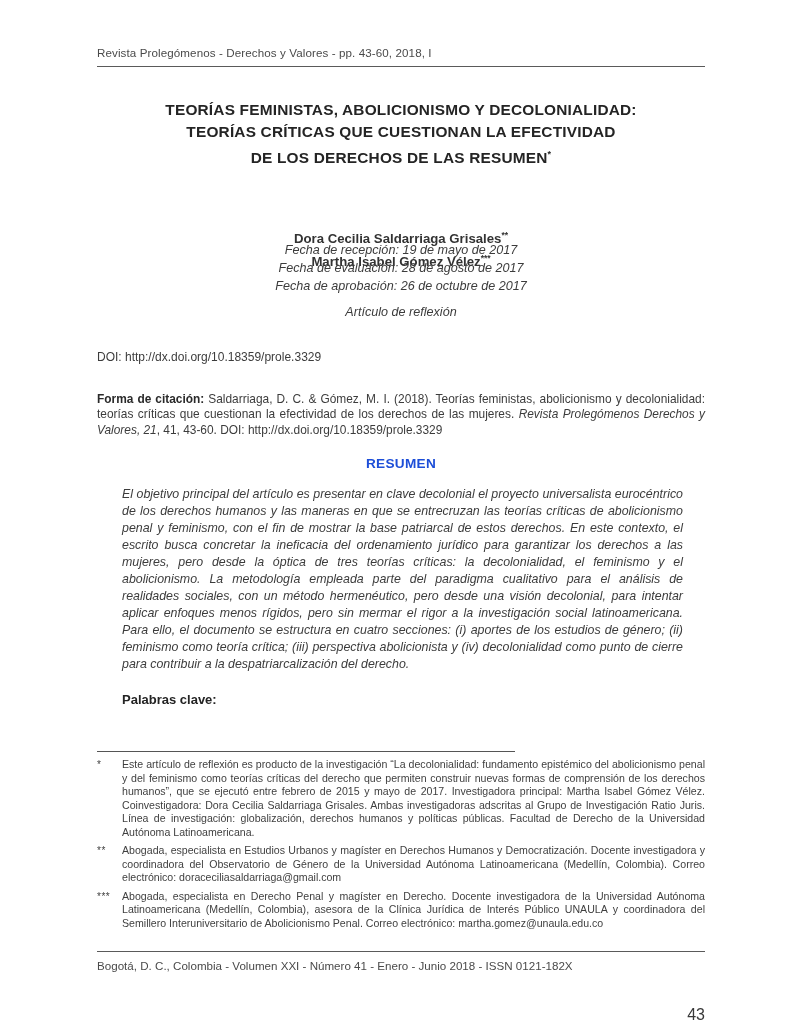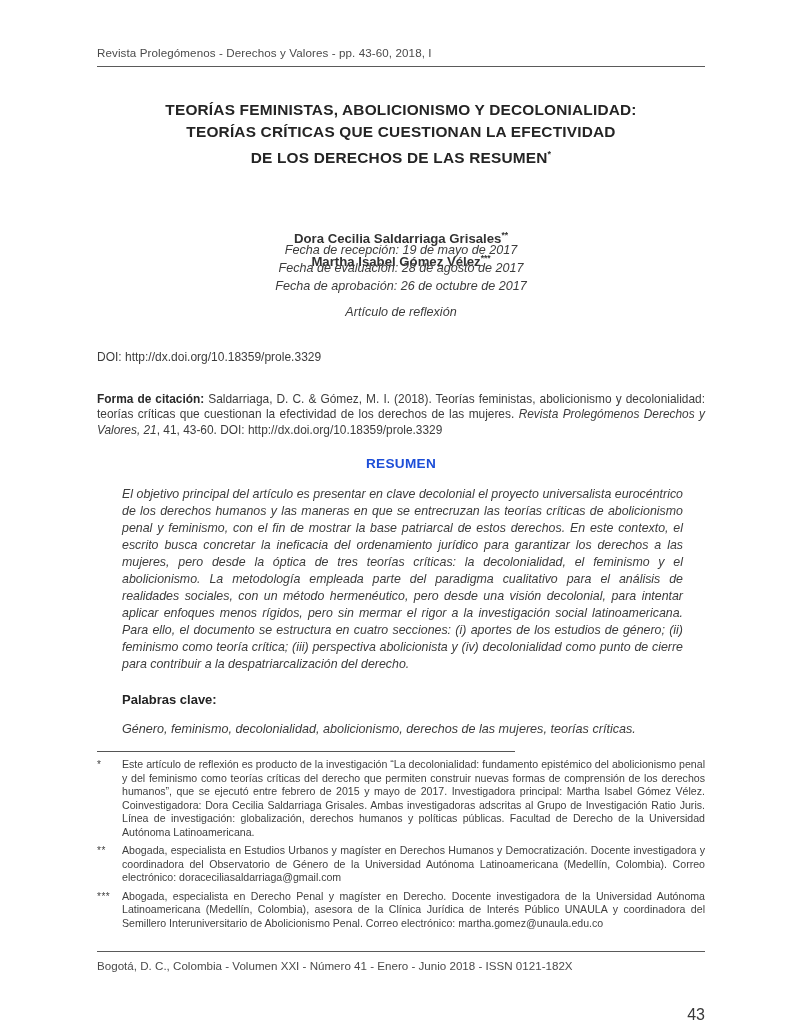--- a/index.html
+++ b/index.html
@@ -206,23 +206,20 @@
   </div>
 
   <p class="block abstract" style="margin:0;">
     <span>El objetivo principal del artículo es presentar en clave decolonial el proyecto universalista eurocéntrico de los derechos humanos y las maneras en que se entrecruzan las teorías críticas de abolicionismo penal y feminismo, con el fin de mostrar la base patriarcal de estos derechos. En este contexto, el escrito busca concretar la ineficacia del ordenamiento jurídico para garantizar los derechos a las mujeres, pero desde la óptica de tres teorías críticas: la decolonialidad, el feminismo y el abolicionismo. La metodología empleada parte del paradigma cualitativo para el análisis de realidades sociales, con un método hermenéutico, pero desde una visión decolonial, para intentar aplicar enfoques menos rígidos, pero sin mermar el rigor a la investigación social latinoamericana. Para ello, el documento se estructura en cuatro secciones: (i) aportes de los estudios de género; (ii) feminismo como teoría crítica; (iii) perspectiva abolicionista y (iv) decolonialidad como punto de cierre para contribuir a la despatriarcalización del derecho.</span>
   </p>
 
   <div class="block palabras-heading">
     <span>Palabras clave:</span>
   </div>
 
-  <div class="block keywords">
-    <span>Género, feminismo, decolonialidad, abolicionismo, derechos de las mujeres, teorías críticas.</span>
-  </div>
 
   <div class="block footnote-rule"></div>
 
   <div class="block footnotes">
     <div class="footnote">
       <span class="fn-mark">*</span>
       <span class="fn-text">Este artículo de reflexión es producto de la investigación “La decolonialidad: fundamento epistémico del abolicionismo penal y del feminismo como teorías críticas del derecho que permiten construir nuevas formas de comprensión de los derechos humanos”, que se ejecutó entre febrero de 2015 y mayo de 2017. Investigadora principal: Martha Isabel Gómez Vélez. Coinvestigadora: Dora Cecilia Saldarriaga Grisales. Ambas investigadoras adscritas al Grupo de Investigación Ratio Juris. Línea de investigación: globalización, derechos humanos y políticas públicas. Facultad de Derecho de la Universidad Autónoma Latinoamericana.</span>
     </div>
     <div class="footnote">
       <span class="fn-mark">**</span>

